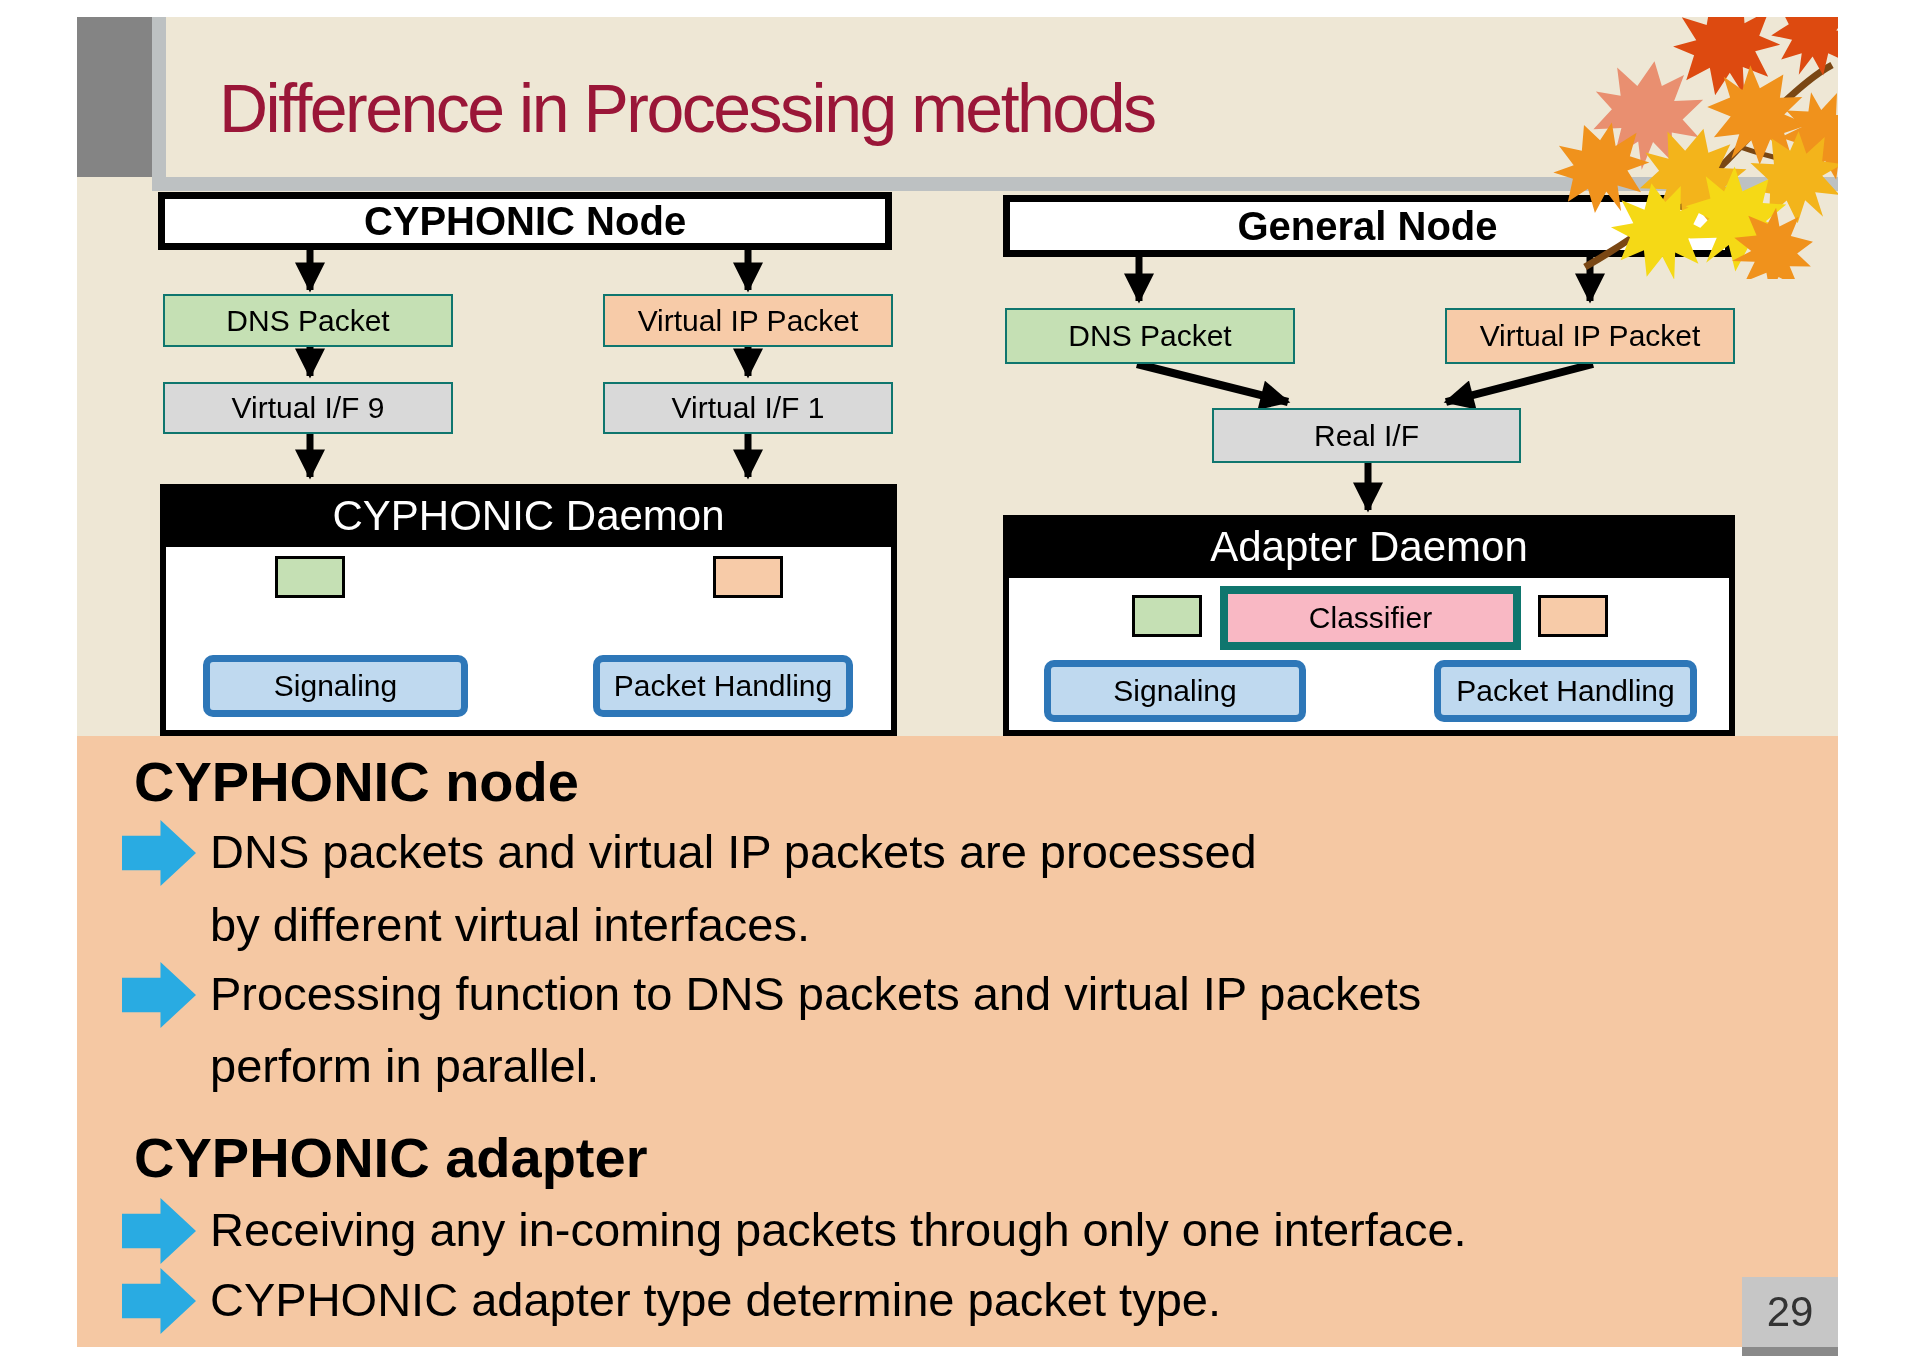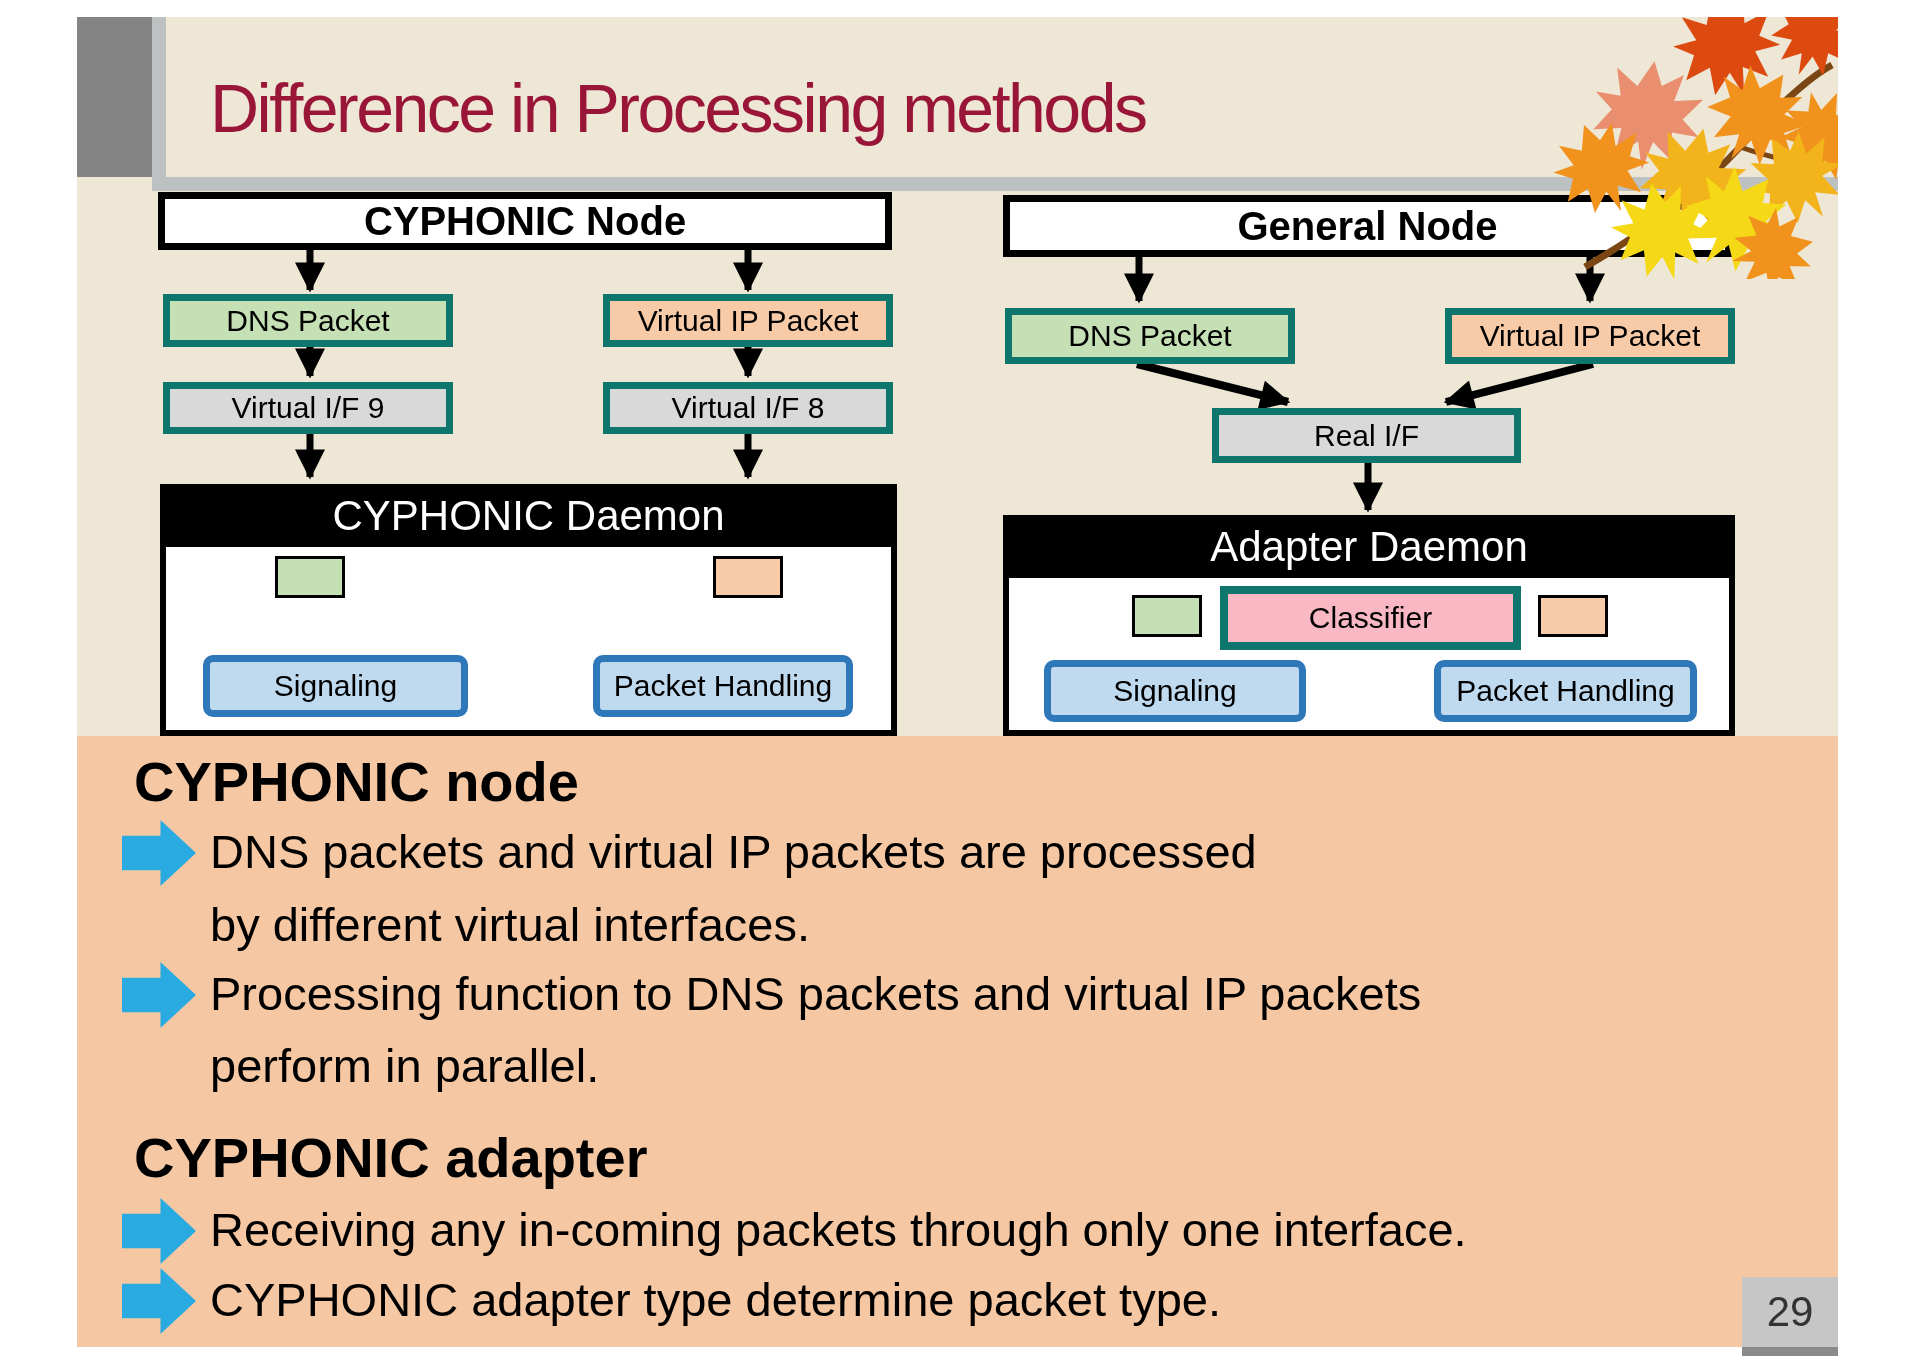--- a/index.html
+++ b/index.html
@@ -5,27 +5,27 @@
   html,body{margin:0;padding:0;background:#ffffff;}
   body{width:1920px;height:1358px;position:relative;overflow:hidden;
        font-family:"Liberation Sans","DejaVu Sans",sans-serif;}
   .abs{position:absolute;}
   
   .slide-bg{left:77px;top:17px;width:1761px;height:1330px;background:#EEE7D5;}
   
   .title-dark-rect{left:77px;top:17px;width:75px;height:160px;background:#848484;}
   .title-vbar{left:152px;top:17px;width:14px;height:174px;background:#BDC1C2;}
   .title-hbar{left:152px;top:177px;width:1686px;height:14px;background:#BDC1C2;}
-  .slide-title{left:210px;top:58px;width:1300px;height:100px;line-height:100px;
+  .slide-title{left:219px;top:58px;width:1300px;height:100px;line-height:100px;
      font-size:68px;letter-spacing:-2.5px;color:#9A1638;white-space:nowrap;}
   
   .node-box{background:#ffffff;border:7px solid #000;box-sizing:border-box;
      display:flex;align-items:center;justify-content:center;
      font-weight:bold;font-size:40px;color:#000;}
-  .pbox{border:7px solid #0f766e;box-sizing:border-box;display:flex;align-items:center;
+  .pbox{border:2px solid #0f766e;box-sizing:border-box;display:flex;align-items:center;
      justify-content:center;font-size:30px;color:#000;}
   .green{background:#C5E0B4;}
   .orange{background:#F7CBA8;}
   .gray{background:#D9D9D9;}
   .daemon{border:6px solid #000;box-sizing:border-box;background:#ffffff;}
   .daemon-header{position:absolute;left:-6px;top:-6px;right:-6px;height:63px;
      background:#000;color:#fff;display:flex;align-items:center;justify-content:center;
      font-size:42px;}
   .sq{border:3px solid #000;box-sizing:border-box;}
   .bluebox{background:#BFD9EF;border:7px solid #2E77B8;border-radius:10px;
@@ -79,21 +79,21 @@
   <line x1="1593" y1="364" x2="1446" y2="402" stroke="#000" stroke-width="8" marker-end="url(#ah)"></line>
   <line x1="1368" y1="463" x2="1368" y2="510" stroke="#000" stroke-width="7" marker-end="url(#ah)"></line>
   <line x1="1248" y1="614" x2="1153" y2="655" stroke="#000" stroke-width="7" marker-end="url(#ah)"></line>
   <line x1="1495" y1="612" x2="1588" y2="653" stroke="#000" stroke-width="7" marker-end="url(#ah)"></line>
 </svg>
 
 <div class="abs node-box" style="left:158px;top:192px;width:734px;height:58px;">CYPHONIC Node</div>
 <div class="abs pbox green" style="left:163px;top:294px;width:290px;height:53px;">DNS Packet</div>
 <div class="abs pbox orange" style="left:603px;top:294px;width:290px;height:53px;">Virtual IP Packet</div>
 <div class="abs pbox gray" style="left:163px;top:382px;width:290px;height:52px;">Virtual I/F 9</div>
-<div class="abs pbox gray" style="left:603px;top:382px;width:290px;height:52px;">Virtual I/F 8</div>
+<div class="abs pbox gray" style="left:603px;top:382px;width:290px;height:52px;">Virtual I/F 1</div>
 
 <div class="abs daemon" style="left:160px;top:484px;width:737px;height:252px;">
   <div class="daemon-header">CYPHONIC Daemon</div>
 </div>
 <div class="abs sq green" style="left:275px;top:556px;width:70px;height:42px;"></div>
 <div class="abs sq orange" style="left:713px;top:556px;width:70px;height:42px;"></div>
 <div class="abs bluebox" style="left:203px;top:655px;width:265px;height:62px;">Signaling</div>
 <div class="abs bluebox" style="left:593px;top:655px;width:260px;height:62px;">Packet Handling</div>
 
 <div class="abs node-box" style="left:1003px;top:195px;width:729px;height:62px;">General Node</div>

